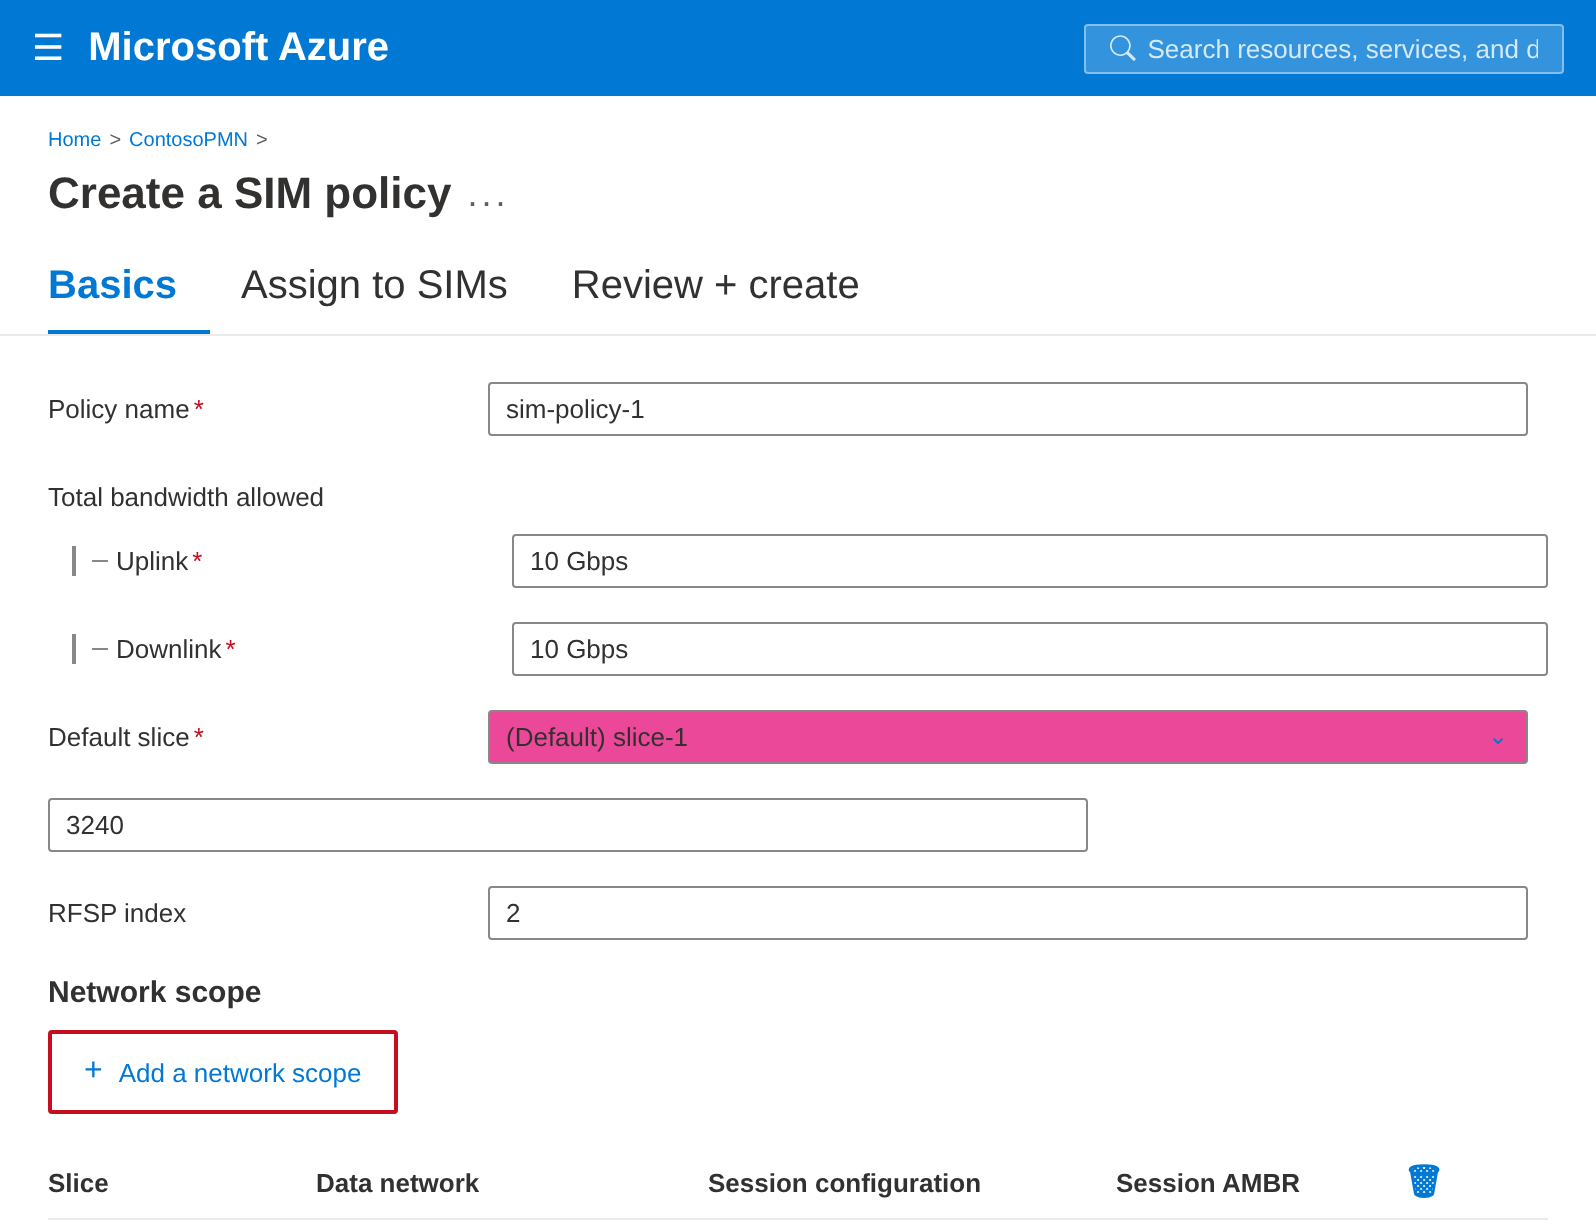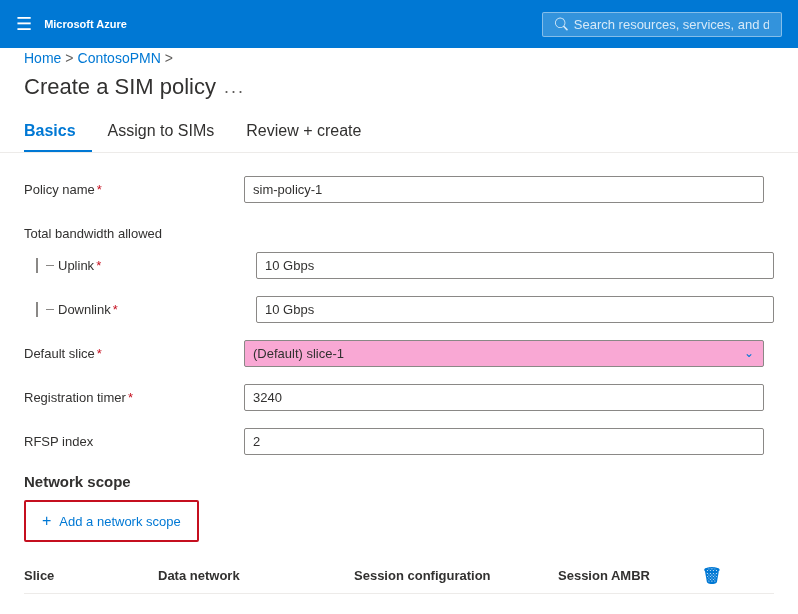--- a/index.html
+++ b/index.html
@@ -14,21 +14,21 @@
       padding: 0 16px;
       gap: 12px;
     }
     .topbar-hamburger {
       color: #fff;
       font-size: 18px;
       cursor: pointer;
     }
     .topbar-title {
       color: #fff;
-      font-size: 11px;
+      font-size: 20px;
       font-weight: 600;
       flex: 1;
     }
     .topbar-search {
       background: rgba(255,255,255,0.2);
       border: 1px solid rgba(255,255,255,0.4);
       border-radius: 2px;
       color: #fff;
       padding: 4px 12px;
       font-size: 13px;
@@ -42,60 +42,60 @@
       border: none;
       outline: none;
       color: #fff;
       font-size: 13px;
       width: 100%;
     }
     .topbar-search input::placeholder { color: rgba(255,255,255,0.8); }
 
     
     .breadcrumb {
-      padding: 2px 24px 4px;
-      font-size: 14px;
+      padding: 17px 24px 4px;
+      font-size: 10px;
       color: #0078d4;
       display: flex;
       align-items: center;
       gap: 4px;
     }
     .breadcrumb a { color: #0078d4; text-decoration: none; }
     .breadcrumb .sep { color: #605e5c; }
 
     
     .page-title-row {
       padding: 4px 24px 12px;
       display: flex;
       align-items: center;
       gap: 8px;
     }
     .page-title {
       font-size: 22px;
-      font-weight: 400;
+      font-weight: 700;
       color: #323130;
     }
     .page-title-ellipsis {
       font-size: 18px;
       color: #605e5c;
       cursor: pointer;
       letter-spacing: 2px;
     }
 
     
     .tabs {
       display: flex;
       border-bottom: 1px solid #edebe9;
       padding: 0 24px;
       gap: 0;
     }
     .tab {
       padding: 10px 16px 10px 0;
       margin-right: 16px;
-      font-size: 16px;
+      font-size: 20px;
       color: #323130;
       cursor: pointer;
       border-bottom: 2px solid transparent;
       white-space: nowrap;
     }
     .tab.active {
       color: #0078d4;
       border-bottom: 2px solid #0078d4;
       font-weight: 600;
     }
@@ -140,21 +140,21 @@
       position: relative;
     }
     .form-select {
       width: 100%;
       border: 1px solid #8a8886;
       border-radius: 2px;
       padding: 5px 32px 5px 8px;
       font-size: 13px;
       color: #323130;
       appearance: none;
-      background: #f9a8d4;
+      background: #ec4899;
       outline: none;
       cursor: pointer;
     }
     .select-chevron {
       position: absolute;
       right: 10px;
       top: 50%;
       transform: translateY(-50%);
       pointer-events: none;
       color: #0078d4;
@@ -292,23 +292,20 @@
     <div class="form-select-wrapper">
       <select class="form-select">
         <option>(Default) slice-1</option>
       </select>
       <span class="select-chevron">⌄</span>
     </div>
   </div>
 
   
   <div class="form-row">
-    <div class="form-label">
-      <span>Registration timer</span><span class="required">*</span>
-    </div>
     <input class="form-input" type="text" value="3240" style="">
   </div>
 
   
   <div class="form-row">
     <div class="form-label">RFSP index</div>
     <input class="form-input" type="text" value="2" style="">
   </div>
 
   

